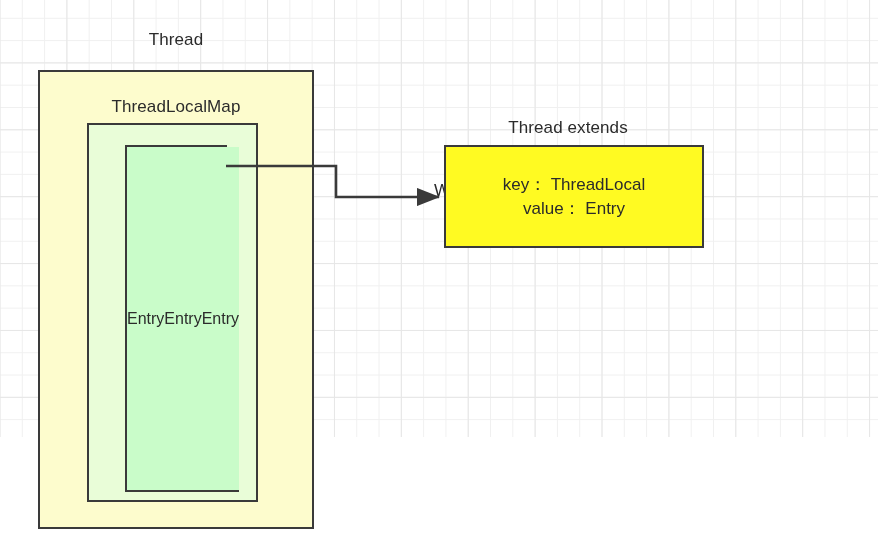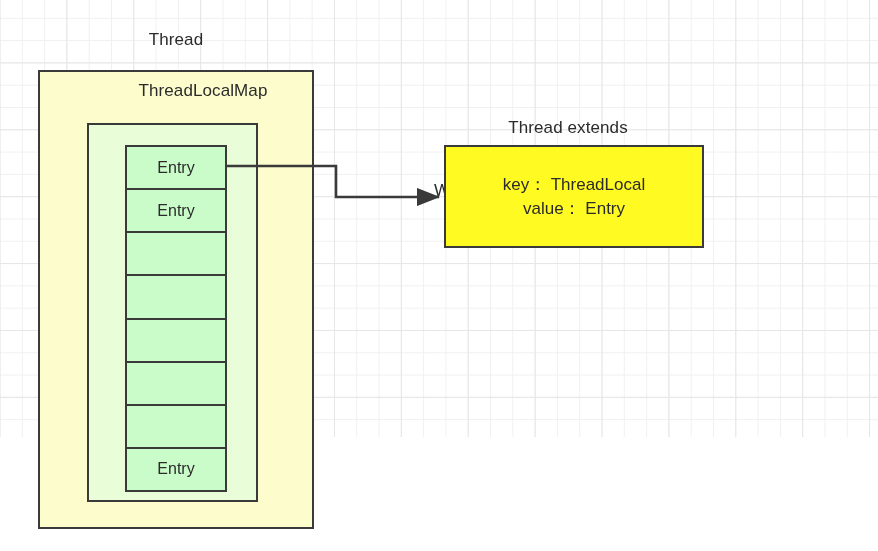--- a/index.html
+++ b/index.html
@@ -55,23 +55,22 @@
   }
 
   #thread-label {
     left: 38px;
     top: 29px;
     width: 276px;
   }
 
   #map-label {
     left: 38px;
-    top: 80px;
+    top: 96px;
     width: 276px;
-    margin-left: 27px;
   }
 
   
   #map-box {
     position: absolute;
     left: 87px;
     top: 123px;
     width: 171px;
     height: 379px;
     background: #e9fdd8;
@@ -80,21 +79,21 @@
   }
 
   
   #entry-table {
     position: absolute;
     left: 125px;
     top: 145px;
     width: 102px;
     height: 347px;
     display: flex;
-    flex-direction: column;
+    flex-direction: row;
     box-sizing: border-box;
     border: 2.5px solid #3a3a3a;
     border-bottom: none;
   }
 
   .entry-cell {
     flex: 1 1 0;
     background: #c9fcc9;
     border-bottom: 2.5px solid #3a3a3a;
     box-sizing: border-box;

